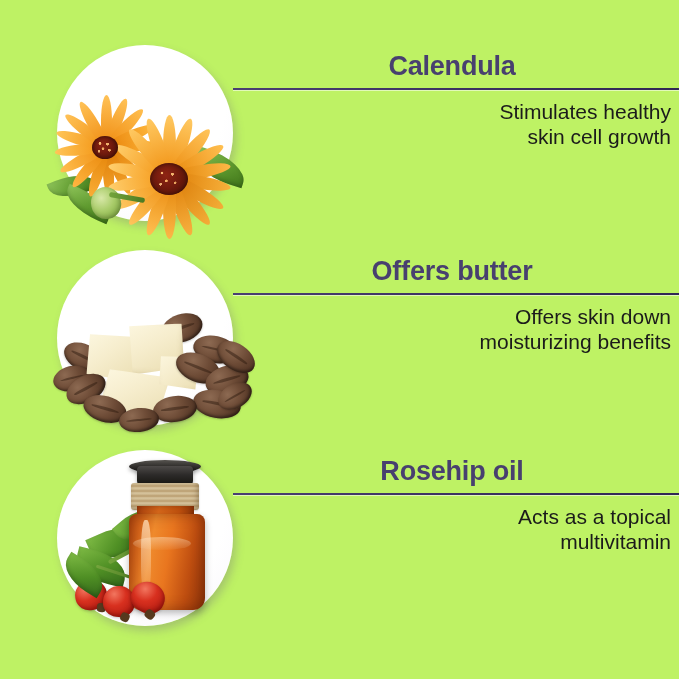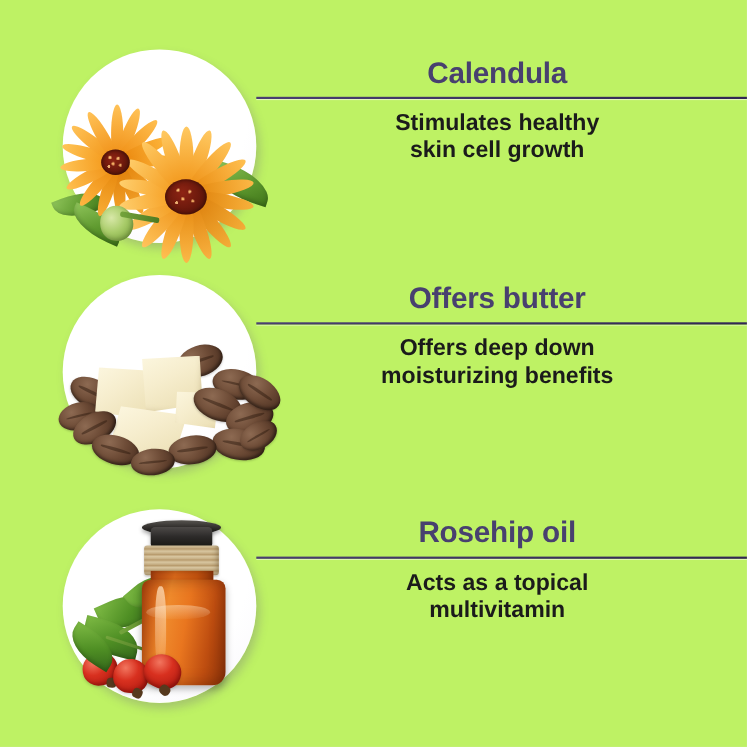--- a/index.html
+++ b/index.html
@@ -19,21 +19,21 @@
     inset: 0;
     background: #bef264;
   }
   .ingredient-row {
     position: absolute;
     left: 0;
     width: 679px;
   }
   .row-1 { top: 0px;   height: 240px; }
   .row-2 { top: 205px; height: 240px; }
-  .row-3 { top: 418px; height: 250px; }
+  .row-3 { top: 405px; height: 250px; }
 
   
   .photo-circle {
     position: absolute;
     left: 57px;
     top: 45px;
     width: 176px;
     height: 176px;
     border-radius: 50%;
     background: radial-gradient(circle at 38% 30%, #ffffff 0%, #ffffff 62%, #fbfafd 82%, #f1eefa 100%);
@@ -211,26 +211,25 @@
   }
   .divider {
     height: 2px;
     width: 100%;
     background: linear-gradient(to right, #4a3f72 0%, #3b3160 55%, #312754 100%);
     box-shadow: 0 1px 0 rgba(255,255,255,0.55);
   }
   .ingredient-desc {
     font-size: 21px;
     color: #1b1b1b;
-    text-align: center;
+    text-align: right;
     line-height: 1.22;
     margin: 9px 0 0 0;
     padding-right: 8px;
     white-space: pre-line;
-    font-weight: bold;
   }
 </style>
 </head>
 <body>
 
 <div class="infographic">
 
   <div class="ingredient-row row-1">
 
     <div class="photo-circle">
@@ -318,21 +317,21 @@
         <div class="bean" style="left:8px;top:126px;width:42px;height:26px;transform:rotate(-28deg);"></div>
         <div class="bean" style="left:26px;top:146px;width:44px;height:26px;transform:rotate(16deg);"></div>
         <div class="bean" style="left:62px;top:158px;width:40px;height:24px;transform:rotate(-6deg);"></div>
         <div class="bean" style="left:160px;top:134px;width:36px;height:24px;transform:rotate(-30deg);"></div>
       </div>
     </div>
 
     <div class="text-block">
       <div class="ingredient-title">Offers butter</div>
       <div class="divider"></div>
-      <div class="ingredient-desc">Offers deep down
+      <div class="ingredient-desc">Offers skin down
 moisturizing benefits</div>
     </div>
   </div>
 
   <div class="ingredient-row row-3">
 
     <div class="photo-circle">
       <div class="photo-stage">
 
         <div class="rose-leaf" style="left:32px; top:78px; width:54px; height:30px; transform:rotate(-24deg);"></div>

